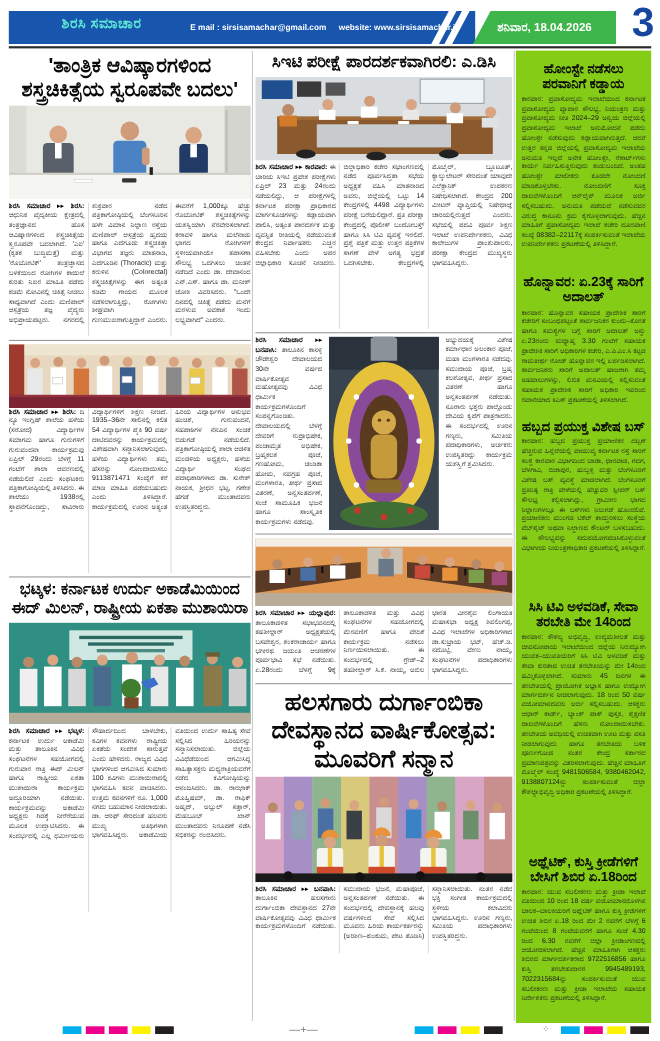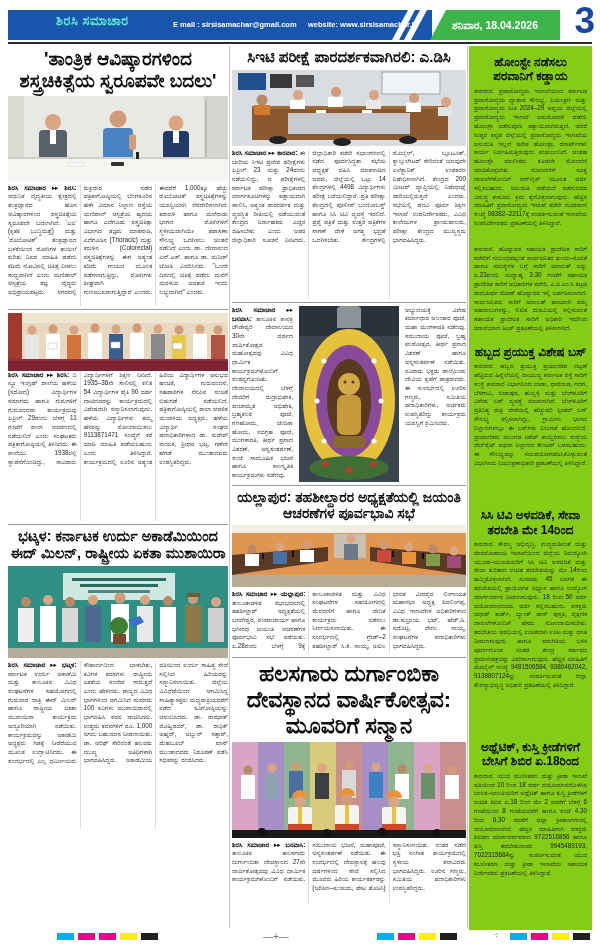--- a/index.html
+++ b/index.html
@@ -232,21 +232,20 @@
           <circle cx="50" cy="164" r="3" fill="#c0392b"></circle>
           <circle cx="74" cy="158" r="3" fill="#c0392b"></circle>
       </svg>
       <div class="bodytext" style="width:62px">ಅಭ್ಯುದಯಕ್ಕೆ ವಿಶೇಷ ಕರ್ಮಾಧಾರ ಅಲಂಕಾರ ಪೂಜೆ, ಮಹಾ ಮಂಗಳಾರತಿ ನಡೆದವು. ಸಮುದಾಯ ಪೂಜೆ, ಬ್ರಹ್ಮ ಕಲಶೋತ್ಸವ, ತೀರ್ಥ ಪ್ರಸಾದ ವಿತರಣೆ ಹಾಗೂ ಅನ್ನಸಂತರ್ಪಣೆ ನಡೆಯಿತು. ನೂರಾರು ಭಕ್ತರು ಪಾಲ್ಗೊಂಡು ದೇವಿಯ ಕೃಪೆಗೆ ಪಾತ್ರರಾದರು. ಈ ಸಂದರ್ಭದಲ್ಲಿ ಊರಿನ ಗಣ್ಯರು, ಸಮಿತಿಯ ಪದಾಧಿಕಾರಿಗಳು, ಅರ್ಚಕರು ಉಪಸ್ಥಿತರಿದ್ದು ಕಾರ್ಯಕ್ರಮ ಯಶಸ್ವಿಗೆ ಶ್ರಮಿಸಿದರು.</div>
     </div>
   </div>
 
   <div class="sep"></div>
 
   <div>
-    <div class="headline" style="font-size:14px; margin:1px 0 3px">ಯಲ್ಲಾಪುರ: ತಹಶೀಲ್ದಾರರ ಅಧ್ಯಕ್ಷತೆಯಲ್ಲಿ ಜಯಂತಿ ಆಚರಣೆಗಳ ಪೂರ್ವಭಾವಿ ಸಭೆ</div>
     <svg class="ph" viewBox="0 0 234 62" preserveAspectRatio="none" height="62">
       <rect width="234" height="62" fill="#e0964f"></rect>
         <rect width="234" height="8" fill="#f2eee6"></rect>
       <rect x="102" y="9" width="32" height="24" fill="#c9c2b4"></rect>
       <polygon points="0,30 96,22 96,36 0,50" fill="#5a3a24"></polygon>
       <polygon points="234,30 138,22 138,36 234,50" fill="#5a3a24"></polygon>
       <circle cx="20" cy="24" r="4.5" fill="#b98a68"></circle>
         <rect x="13" y="29" width="14" height="12" fill="#fff"></rect>
       <circle cx="48" cy="22" r="4.5" fill="#d9a583"></circle>
         <rect x="41" y="27" width="14" height="12" fill="#4a6fa5"></rect>
@@ -337,20 +336,21 @@
     </div>
   </div>
 </div>
 
 <div id="col-right">
   <div>
     <div class="brief-head">ಹೋಂಸ್ಟೇ ನಡೆಸಲು ಪರವಾನಿಗೆ ಕಡ್ಡಾಯ</div>
     <div class="brief-body" style="height:158px">ಕಾರವಾರ: ಪ್ರವಾಸೋದ್ಯಮ ಇಲಾಖೆಯಿಂದ ಕರ್ನಾಟಕ ಪ್ರವಾಸೋದ್ಯಮ ವ್ಯಾಪಾರ ಸೌಲಭ್ಯ, ನಿಯಂತ್ರಣ ಮತ್ತು ಪ್ರವಾಸೋದ್ಯಮ ನೀತಿ 2024–29 ಅನ್ವಯ ಜಿಲ್ಲೆಯಲ್ಲಿ ಪ್ರವಾಸೋದ್ಯಮ ಇಲಾಖೆ ಅನುಮೋದನೆ ಪಡೆದು ಹೋಂಸ್ಟೇ ನಡೆಸುವುದು ಕಡ್ಡಾಯವಾಗಿರುತ್ತದೆ. ಆದರೆ ಉತ್ತರ ಕನ್ನಡ ಜಿಲ್ಲೆಯಲ್ಲಿ ಪ್ರವಾಸೋದ್ಯಮ ಇಲಾಖೆಯ ಅನುಮತಿ ಇಲ್ಲದೆ ಅನೇಕ ಹೋಂಸ್ಟೇ, ರೆಸಾರ್ಟ್‌ಗಳು ಕಾರ್ಯ ನಿರ್ವಹಿಸುತ್ತಿರುವುದು ಕಂಡುಬಂದಿದೆ. ಅಂತಹ ಹೋಂಸ್ಟೇ ಮಾಲೀಕರು ಕೂಡಲೇ ನೋಂದಣಿ ಮಾಡಿಕೊಳ್ಳಬೇಕು. ನೋಂದಣಿಗೆ ಸೂಕ್ತ ದಾಖಲೆಗಳೊಂದಿಗೆ ಆನ್‌ಲೈನ್ ಮೂಲಕ ಅರ್ಜಿ ಸಲ್ಲಿಸಬಹುದು. ಅನುಮತಿ ಪಡೆಯದೆ ನಡೆಸುವವರ ವಿರುದ್ಧ ಕಾನೂನು ಕ್ರಮ ಕೈಗೊಳ್ಳಲಾಗುವುದು. ಹೆಚ್ಚಿನ ಮಾಹಿತಿಗೆ ಪ್ರವಾಸೋದ್ಯಮ ಇಲಾಖೆ ಕಚೇರಿ ದೂರವಾಣಿ ಸಂಖ್ಯೆ 08382–22117ಕ್ಕೆ ಸಂಪರ್ಕಿಸುವಂತೆ ಇಲಾಖೆಯ ಉಪನಿರ್ದೇಶಕರು ಪ್ರಕಟಣೆಯಲ್ಲಿ ತಿಳಿಸಿದ್ದಾರೆ.</div>
   </div>
   <div>
+    <div class="brief-head">ಹೊನ್ನಾವರ: ಏ.23ಕ್ಕೆ ಸಾರಿಗೆ ಅದಾಲತ್</div>
     <div class="brief-body" style="height:96px">ಕಾರವಾರ: ಹೊನ್ನಾವರ ಸಹಾಯಕ ಪ್ರಾದೇಶಿಕ ಸಾರಿಗೆ ಕಚೇರಿಗೆ ಸಂಬಂಧಪಟ್ಟಂತೆ ಸಾರ್ವಜನಿಕರ ಕುಂದು–ಕೊರತೆ ಹಾಗೂ ಸಮಸ್ಯೆಗಳ ಬಗ್ಗೆ ಸಾರಿಗೆ ಅದಾಲತ್ ಅನ್ನು ಏ.23ರಂದು ಮಧ್ಯಾಹ್ನ 3.30 ಗಂಟೆಗೆ ಸಹಾಯಕ ಪ್ರಾದೇಶಿಕ ಸಾರಿಗೆ ಅಧಿಕಾರಿಗಳ ಕಚೇರಿ, ಎ.ಪಿ.ಎಂ.ಸಿ ಕಟ್ಟಡ ರಾಮತೀರ್ಥ ರೋಡ್ ಹೊನ್ನಾವರ ಇಲ್ಲಿ ಏರ್ಪಡಿಸಲಾಗಿದೆ. ಸಾರ್ವಜನಿಕರು ಸಾರಿಗೆ ಅದಾಲತ್ ಹಾಜರಾಗಿ ತಮ್ಮ ಅಹವಾಲುಗಳನ್ನು, ಲಿಖಿತ ಮನವಿಯಲ್ಲಿ ಸಲ್ಲಿಸುವಂತೆ ಸಹಾಯಕ ಪ್ರಾದೇಶಿಕ ಸಾರಿಗೆ ಅಧಿಕಾರಿ ಇವರಿಂದ ರವಾನೆಯಾದ ಕಿಎಸ್ ಪ್ರಕಟಣೆಯಲ್ಲಿ ತಿಳಿಸಲಾಗಿದೆ.</div>
   </div>
   <div>
     <div class="brief-head">ಹಬ್ಬದ ಪ್ರಯುಕ್ತ ವಿಶೇಷ ಬಸ್</div>
     <div class="brief-body" style="height:142px">ಕಾರವಾರ: ಹಬ್ಬದ ಪ್ರಯುಕ್ತ ಪ್ರಯಾಣಿಕರ ದಟ್ಟಣೆ ಹೆಚ್ಚಿರುವ ಹಿನ್ನೆಲೆಯಲ್ಲಿ ವಾಯುವ್ಯ ಕರ್ನಾಟಕ ರಸ್ತೆ ಸಾರಿಗೆ ಸಂಸ್ಥೆ ಕಾರವಾರ ವಿಭಾಗದಿಂದ ಬಾಡಾ, ಧಾರವಾಡ, ಗದಗ, ಬೆಳಗಾವಿ, ಬಿಜಾಪುರ, ಹುಬ್ಬಳ್ಳಿ ಮತ್ತು ಬೆಂಗಳೂರಿಗೆ ವಿಶೇಷ ಬಸ್ ವ್ಯವಸ್ಥೆ ಮಾಡಲಾಗಿದೆ. ಬೆಂಗಳೂರಿಗೆ ಪ್ರತಿನಿತ್ಯ ರಾತ್ರಿ ವೇಳೆಯಲ್ಲಿ ಹೆಚ್ಚುವರಿ ಸ್ಲೀಪರ್ ಬಸ್ ಸೌಲಭ್ಯ ಕಲ್ಪಿಸಲಾಗಿದ್ದು, ಗ್ರಾಮೀಣ ಭಾಗದ ನಿಲ್ದಾಣಗಳಲ್ಲೂ ಈ ಬಸ್‌ಗಳು ನಿಲುಗಡೆ ಹೊಂದಲಿವೆ. ಪ್ರಯಾಣಿಕರು ಮುಂಗಡ ಟಿಕೆಟ್ ಕಾಯ್ದಿರಿಸಲು ಸಂಸ್ಥೆಯ ವೆಬ್‌ಸೈಟ್ ಅಥವಾ ನಿಲ್ದಾಣದ ಕೌಂಟರ್ ಬಳಸಬಹುದು. ಈ ಸೌಲಭ್ಯವನ್ನು ಸದುಪಯೋಗಪಡಿಸಿಕೊಳ್ಳುವಂತೆ ವಿಭಾಗೀಯ ನಿಯಂತ್ರಣಾಧಿಕಾರಿ ಪ್ರಕಟಣೆಯಲ್ಲಿ ತಿಳಿಸಿದ್ದಾರೆ.</div>
   </div>
   <div>
     <div class="brief-head">ಸಿಸಿ ಟಿವಿ ಅಳವಡಿಕೆ, ಸೇವಾ ತರಬೇತಿ ಮೇ 14ರಿಂದ</div>
     <div class="brief-body" style="height:196px">ಕಾರವಾರ: ಕೌಶಲ್ಯ ಅಭಿವೃದ್ಧಿ, ಉದ್ಯಮಶೀಲತೆ ಮತ್ತು ಜೀವನೋಪಾಯ ಇಲಾಖೆಯಿಂದ ಜಿಲ್ಲೆಯ ನಿರುದ್ಯೋಗಿ ಯುವಕ–ಯುವತಿಯರಿಗೆ ಸಿಸಿ ಟಿವಿ ಅಳವಡಿಕೆ ಮತ್ತು ಸೇವಾ ಕುರಿತಾದ ಉಚಿತ ತರಬೇತಿಯನ್ನು ಮೇ 14ರಿಂದ ಹಮ್ಮಿಕೊಳ್ಳಲಾಗಿದೆ. ಸುಮಾರು 45 ದಿನಗಳ ಈ ತರಬೇತಿಯಲ್ಲಿ ಪ್ರಾಯೋಗಿಕ ಅಭ್ಯಾಸ ಹಾಗೂ ಉದ್ಯೋಗ ಮಾರ್ಗದರ್ಶನ ನೀಡಲಾಗುವುದು. 18 ರಿಂದ 50 ವರ್ಷ ವಯೋಮಾನದವರು ಅರ್ಜಿ ಸಲ್ಲಿಸಬಹುದು. ಆಸಕ್ತರು ಆಧಾರ್ ಕಾರ್ಡ್, ಬ್ಯಾಂಕ್ ಪಾಸ್ ಪುಸ್ತಕ, ಶೈಕ್ಷಣಿಕ ದಾಖಲೆಗಳೊಂದಿಗೆ ಹೆಸರು ನೋಂದಾಯಿಸಬೇಕು. ತರಬೇತಿಯ ಅವಧಿಯಲ್ಲಿ ಉಚಿತವಾಗಿ ಊಟ ಮತ್ತು ವಸತಿ ನೀಡಲಾಗುವುದು ಹಾಗೂ ತರಬೇತಿಯ ಬಳಿಕ ಪೂರ್ಣಗೊಂಡ ನಂತರ ಕೇಂದ್ರ ಸರ್ಕಾರದ ಪ್ರಮಾಣಪತ್ರವನ್ನು ವಿತರಿಸಲಾಗುವುದು. ಹೆಚ್ಚಿನ ಮಾಹಿತಿಗೆ ಮೊಬೈಲ್ ಸಂಖ್ಯೆ 9481506584, 9380462042, 9138807124ನ್ನು ಸಂಪರ್ಕಿಸುವಂತೆ ಜಿಲ್ಲಾ ಕೌಶಲ್ಯಾಭಿವೃದ್ಧಿ ಅಧಿಕಾರಿ ಪ್ರಕಟಣೆಯಲ್ಲಿ ತಿಳಿಸಿದ್ದಾರೆ.</div>
   </div>

